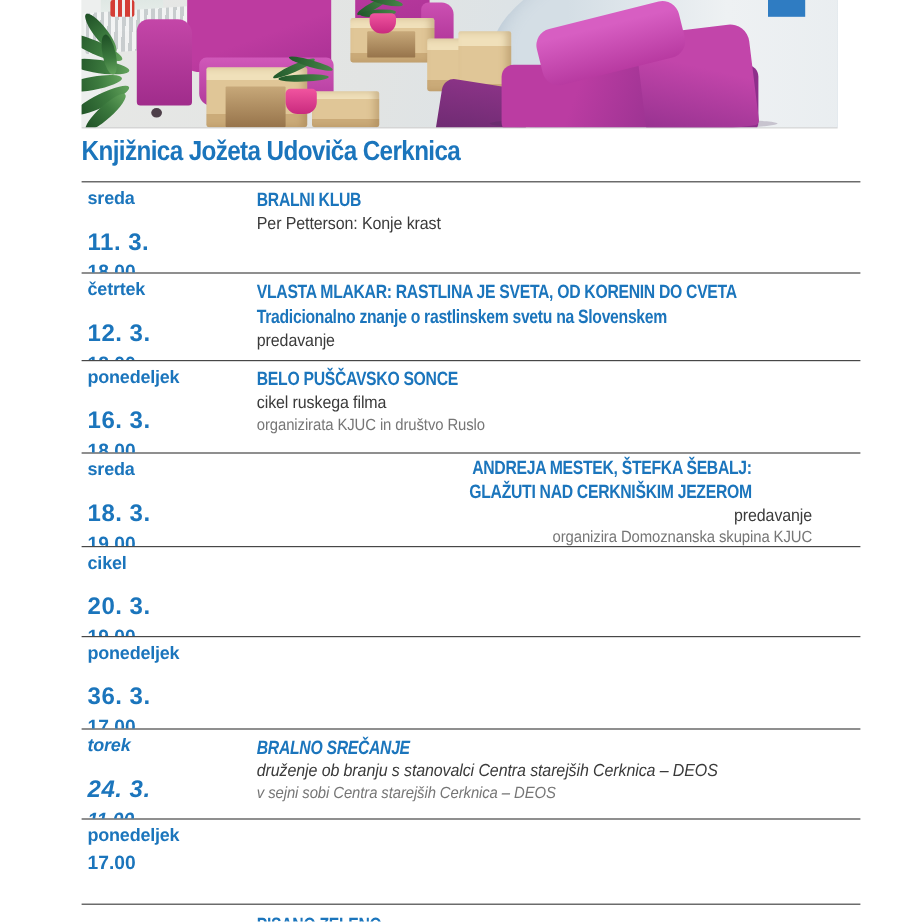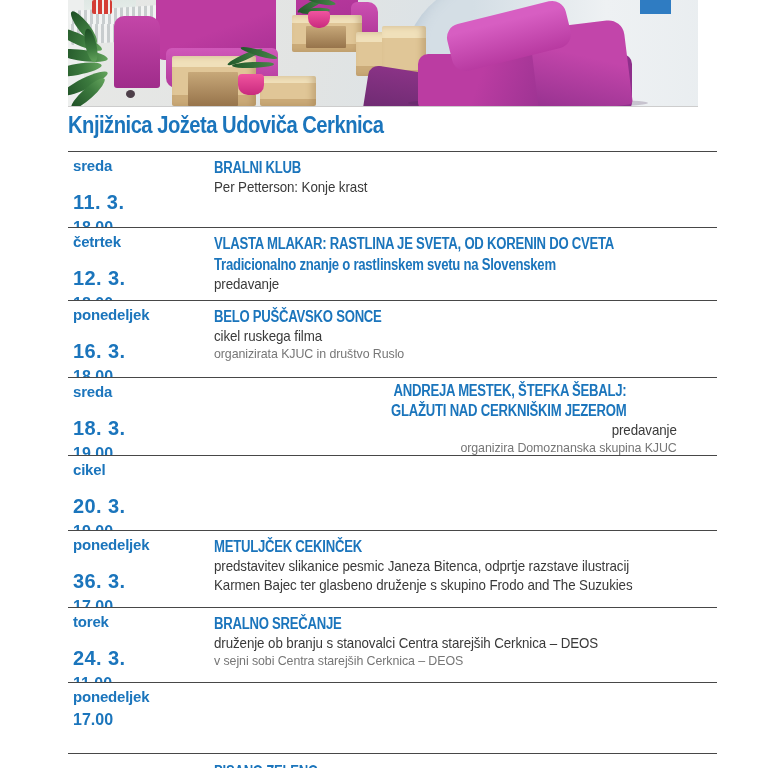--- a/index.html
+++ b/index.html
@@ -202,28 +202,23 @@
         <div class="etime">19.00</div>
       </div>
     </div>
 
     <div class="row" style="height:77px;">
       <div class="cdate">
         <div class="eday">ponedeljek</div>
         <div class="edate">36. 3.</div>
         <div class="etime">17.00</div>
       </div>
-      <div class="cdesc">
-        <div class="l-title">METULJČEK CEKINČEK</div>
-        <div class="l-text">predstavitev slikanice pesmic Janeza Bitenca, odprtje razstave ilustracij</div>
-        <div class="l-text">Karmen Bajec ter glasbeno druženje s skupino Frodo and The Suzukies</div>
-      </div>
-    </div>
-
-    <div class="row" style="height:75px;">
+    </div>
+
+    <div class="row" style="height:75px;font-style:italic;">
       <div class="cdate">
         <div class="eday">torek</div>
         <div class="edate">24. 3.</div>
         <div class="etime">11.00</div>
       </div>
       <div class="cdesc">
         <div class="l-title">BRALNO SREČANJE</div>
         <div class="l-text">druženje ob branju s stanovalci Centra starejših Cerknica – DEOS</div>
         <div class="l-muted">v sejni sobi Centra starejših Cerknica – DEOS</div>
       </div>

